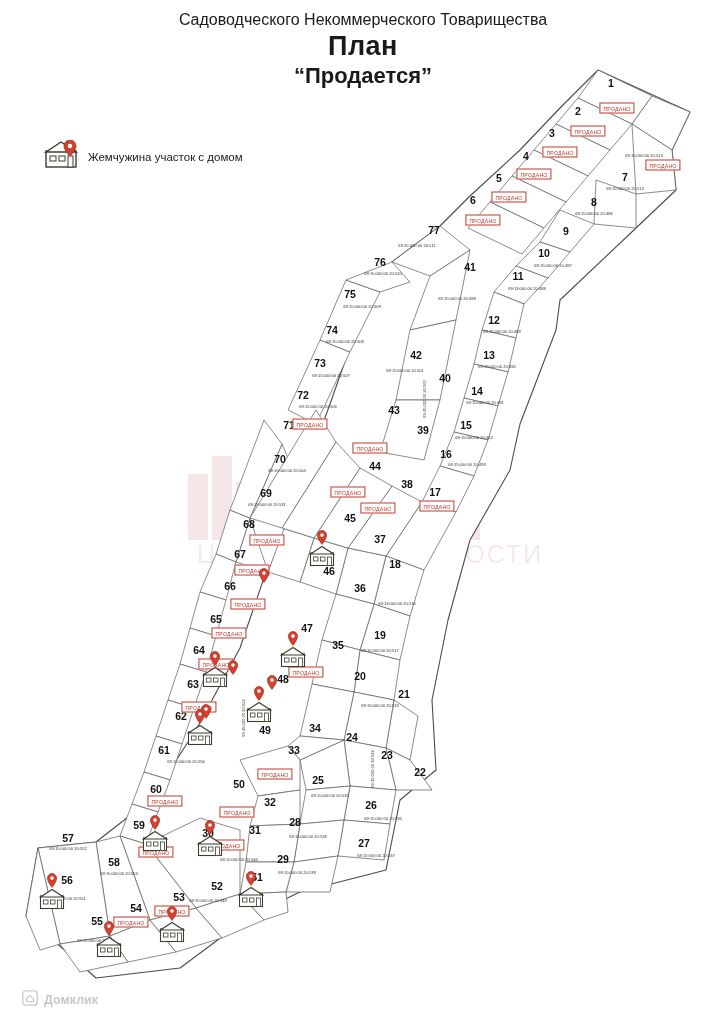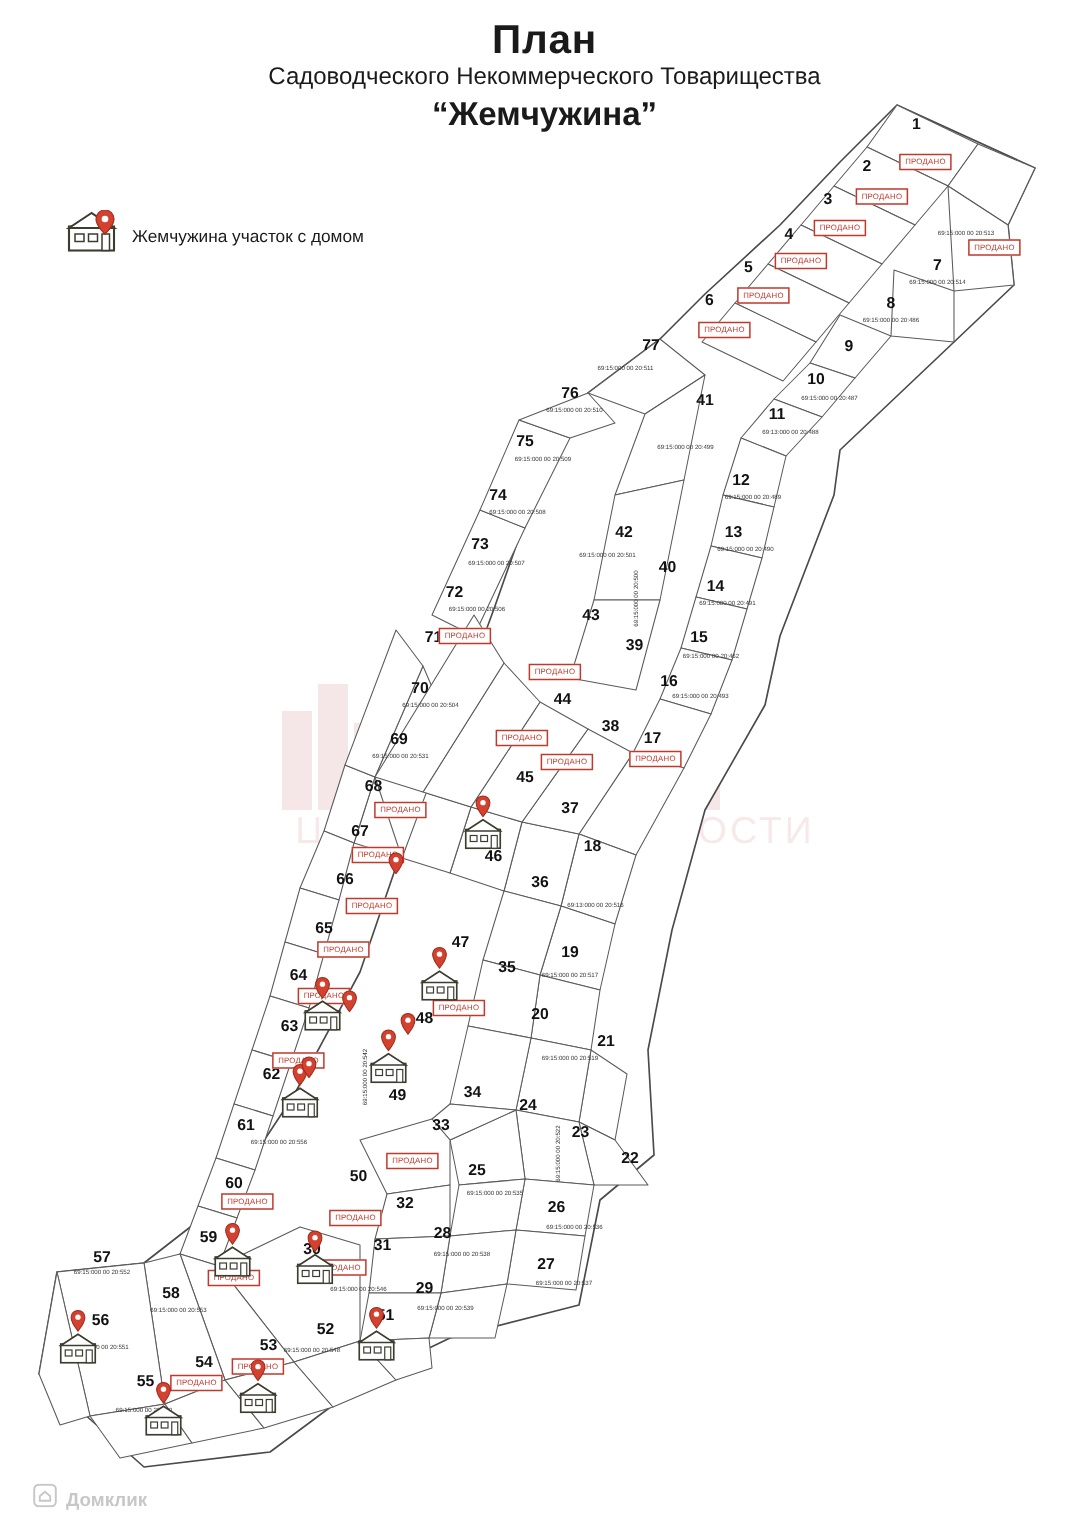--- a/index.html
+++ b/index.html
@@ -145,23 +145,23 @@
   #footer-logo-text {
     font-size: 12.5px;
     color: #9a9a9a;
     font-weight: bold;
   }
 </style>
 </head>
 <body>
 
 <div id="title-block">
+  <div id="title-sub">Садоводческого Некоммерческого Товарищества</div>
   <div id="title-main">План</div>
-  <div id="title-sub">Садоводческого Некоммерческого Товарищества</div>
-  <div id="title-name">“Жемчужина”</div>
+  <div id="title-name">“Продается”</div>
 </div>
 
 <div id="legend">
   <span>
     <svg width="36" height="30" viewBox="0 0 36 30">
       <rect x="2" y="11" width="30" height="16" fill="#ffffff" stroke="#3d3d2f" stroke-width="1.4"></rect>
       <polygon points="17,2 2,12 32,12" fill="#ffffff" stroke="#3d3d2f" stroke-width="1.4"></polygon>
       <rect x="6" y="16" width="6" height="5" fill="#ffffff" stroke="#3d3d2f" stroke-width="1"></rect>
       <rect x="15" y="16" width="6" height="5" fill="#ffffff" stroke="#3d3d2f" stroke-width="1"></rect>
       <rect x="24" y="16" width="5" height="11" fill="#ffffff" stroke="#3d3d2f" stroke-width="1"></rect>

